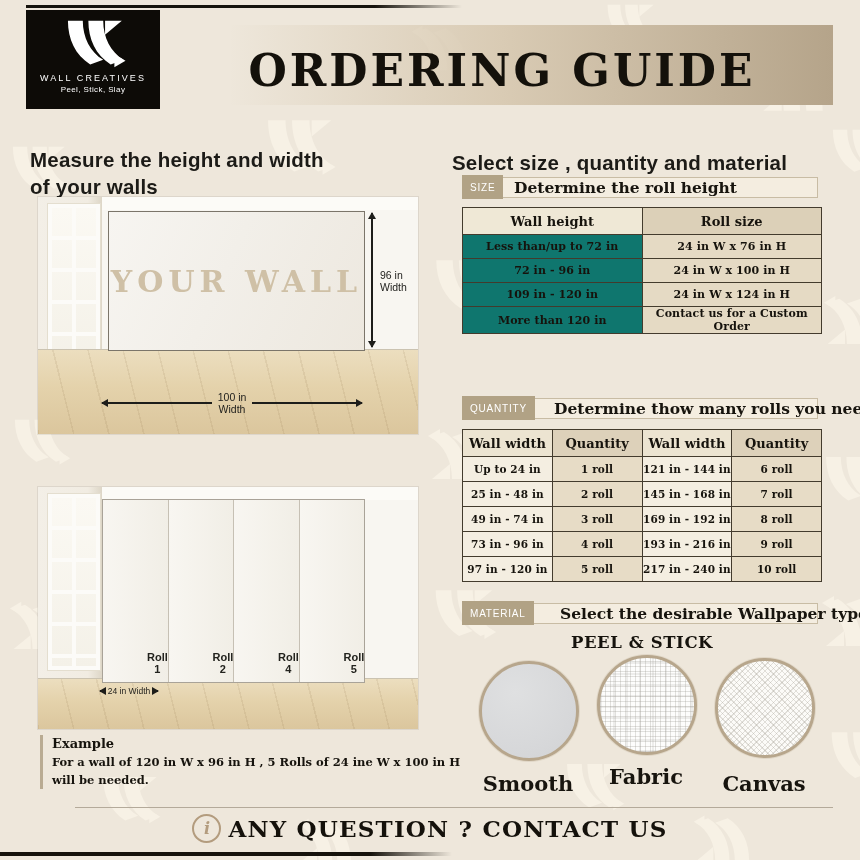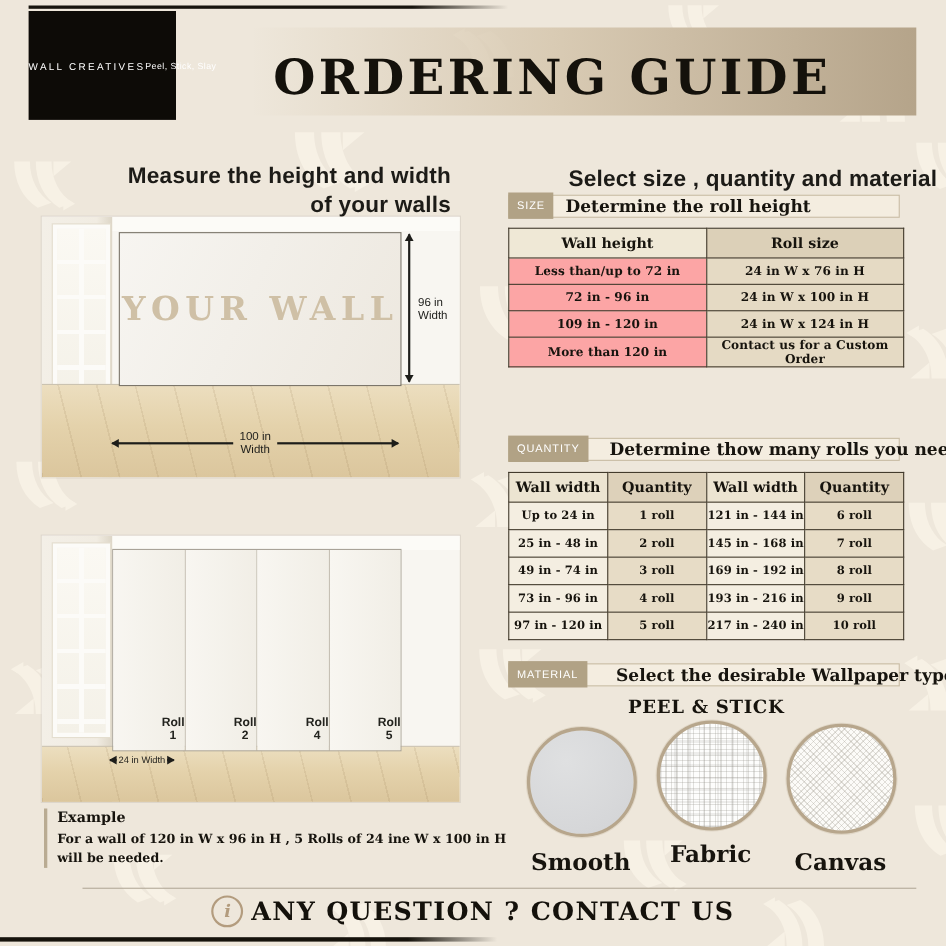--- a/index.html
+++ b/index.html
@@ -11,31 +11,31 @@
   #wm-layer svg{fill:#f7f1e5;position:absolute;}
   .content{position:absolute;inset:0;z-index:1;}
   
   .top-line{position:absolute;left:26px;top:5px;width:436px;height:3px;
     background:linear-gradient(90deg,#16130c 0%,#16130c 80%,rgba(22,19,12,0) 100%);}
   .bottom-line{position:absolute;left:0;top:852px;width:452px;height:4px;
     background:linear-gradient(90deg,#16130c 0%,#16130c 82%,rgba(22,19,12,0) 100%);}
   .footer-line{position:absolute;left:75px;top:807px;width:758px;height:1px;background:#b4aa9a;}
   
   .logo-box{position:absolute;left:26px;top:10px;width:134px;height:99px;background:#0d0b07;
-    display:flex;flex-direction:row;align-items:center;}
+    display:flex;flex-direction:column;align-items:center;}
   .logo-mark{width:74px;height:52px;margin-top:9px;fill:#ffffff;}
   .logo-name{color:#fff;font-size:9px;letter-spacing:2.1px;margin-top:2px;white-space:nowrap;}
   .logo-tag{color:#fff;font-size:8px;letter-spacing:.4px;margin-top:2px;white-space:nowrap;}
   .title-band{position:absolute;left:231px;top:25px;width:602px;height:80px;
     background:linear-gradient(90deg,rgba(236,229,216,.15) 0%,#d9cbb4 45%,#b5a48a 100%);
     display:flex;align-items:center;justify-content:center;}
   .page-title{font-family:"DejaVu Serif",serif;font-weight:800;font-size:44px;letter-spacing:3px;
     color:#14110b;margin:11px 60px 0 0;white-space:nowrap;text-align:center;}
   
-  .col-heading{position:absolute;text-align:right;font-size:20.5px;font-weight:600;
+  .col-heading{position:absolute;text-align:left;font-size:20.5px;font-weight:600;
     color:#1c1b17;line-height:27px;letter-spacing:.2px;}
   #left-heading{left:30px;top:129px;width:380px;}
   #right-heading{left:452px;top:132px;width:400px;}
   
   .scene{position:absolute;left:38px;width:380px;background:#f8f6f1;overflow:hidden;
     outline:1px solid rgba(0,0,0,.07);}
   #scene1{top:197px;height:237px;}
   #scene2{top:487px;height:242px;}
   .ceiling{position:absolute;left:0;right:0;top:0;height:13px;background:#fcfbf7;}
   .sidewall{position:absolute;left:0;top:0;bottom:0;width:64px;
@@ -110,21 +110,21 @@
   #mat-header{top:602px;}
   #mat-header .section-title{left:98px;}
   
   table.data{position:absolute;left:462px;width:360px;border-collapse:collapse;
     font-family:"DejaVu Serif",serif;text-align:center;table-layout:fixed;}
   table.data th,table.data td{border:1px solid #433b2d;padding:0;}
   table.data th{font-size:13px;font-weight:700;height:26px;}
   table.data td{font-size:11px;font-weight:700;letter-spacing:.1px;}
   #size-table{top:207px;}
   #size-table td{height:23px;}
-  #size-table .c0{background:#fca5a5;}
+  #size-table .c0{background:#0f766e;}
   #size-table .c1{background:#e5dac4;}
   #size-table th.c0{background:#efe8d6;}
   #size-table th.c1{background:#dcd0b8;}
   #qty-table{top:429px;border-radius:14px;}
   #qty-table td{height:24px;font-size:10.5px;}
   #qty-table .c0,#qty-table .c2{background:#f4eee1;}
   #qty-table .c1,#qty-table .c3{background:#e7dcc6;}
   #qty-table th.c0,#qty-table th.c2{background:#ece4d1;}
   #qty-table th.c1,#qty-table th.c3{background:#ddd1ba;}
   

